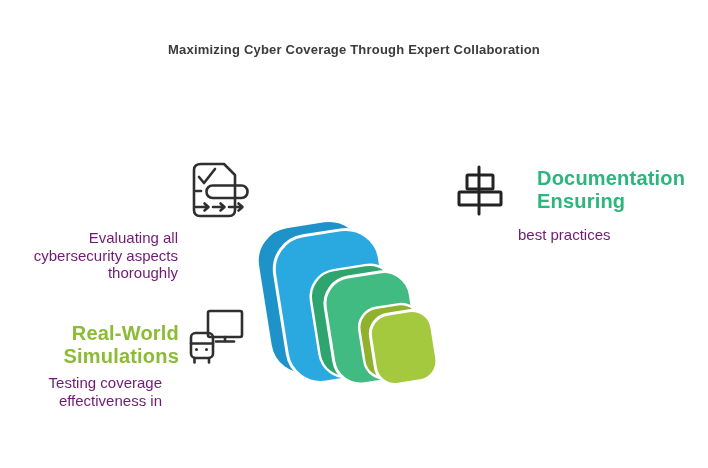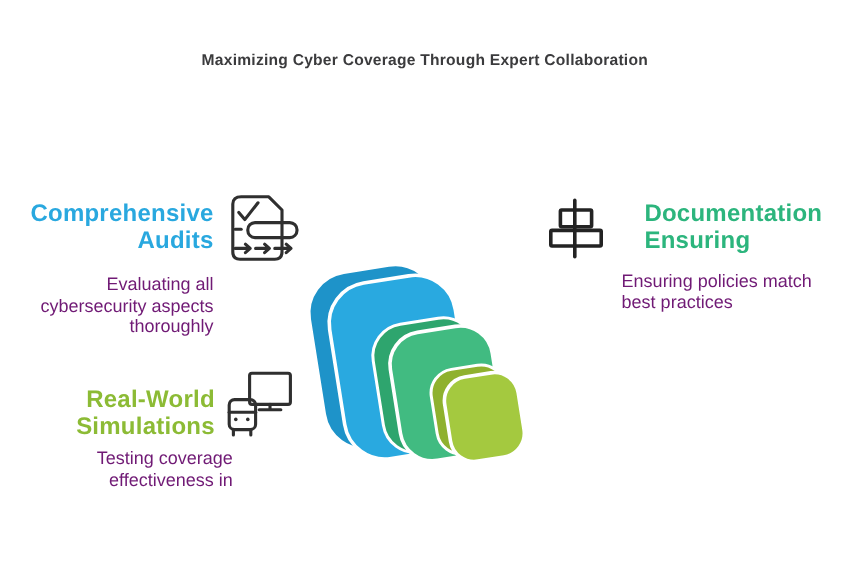--- a/index.html
+++ b/index.html
@@ -20,36 +20,32 @@
   }
   .right-align{text-align:right;}
   .head-audits{left:16px;top:167px;width:162px;}
   .desc-audits{left:16px;top:229px;width:162px;}
   .icon-audits{position:absolute;left:192px;top:160px;}
   .icon-align{position:absolute;left:455px;top:163px;}
   .head-align{left:518px;top:167px;width:180px;}
   .desc-align{left:518px;top:226px;width:180px;}
   .head-sims{left:16px;top:322px;width:163px;}
   .icon-sims{position:absolute;left:188px;top:303px;}
-  .desc-sims{left:32px;top:374px;width:162px;}
+  .desc-sims{left:0;top:374px;width:162px;}
   .cubes{position:absolute;left:252px;top:194px;}
   .icon-stroke{stroke:#2F2F2F;fill:none;stroke-width:2.6;stroke-linecap:round;stroke-linejoin:round;}
   .icon-stroke-thick{stroke:#232323;fill:none;stroke-width:3;stroke-linecap:round;stroke-linejoin:round;}
 </style>
 </head>
 <body>
 
 <div id="canvas">
 
   <div class="title">Maximizing Cyber Coverage Through Expert Collaboration</div>
 
-  <div class="heading right-align head-audits" style="color: rgb(41, 168, 223);">
-    <div>Comprehensive</div>
-    <div>Audits</div>
-  </div>
   <div class="icon-audits">
     <svg width="58" height="58" viewBox="0 0 58 58">
       <path class="icon-stroke" d="M 32 4 H 9 Q 2 4 2 10 V 50 Q 2 56 8 56 H 37 Q 43 56 43 50 V 15 L 32 4 Z"></path>
       <path class="icon-stroke" d="M 7 17 L 12 23 L 23 9"></path>
       <path class="icon-stroke" d="M 4 31 H 9"></path>
       <rect class="icon-stroke" x="14.5" y="25.5" width="41" height="12.5" rx="6"></rect>
       <path class="icon-stroke" d="M 4 47 H 16 M 12.5 43.5 L 16.5 47 L 12.5 50.5"></path>
       <path class="icon-stroke" d="M 21 47 H 32 M 28.5 43.5 L 32.5 47 L 28.5 50.5"></path>
       <path class="icon-stroke" d="M 37 47 H 50 M 46.5 43.5 L 50.5 47 L 46.5 50.5"></path>
     </svg>
@@ -65,21 +61,20 @@
       <path class="icon-stroke-thick" d="M 24 4 V 51"></path>
       <rect class="icon-stroke-thick" x="12" y="12" width="26" height="14" rx="1"></rect>
       <rect class="icon-stroke-thick" x="4" y="29" width="42" height="13" rx="1"></rect>
     </svg>
   </div>
   <div class="heading head-align" style="color: rgb(44, 181, 125); margin-left: 19px;">
     <div>Documentation</div>
     <div>Ensuring</div>
   </div>
   <div class="desc desc-align">
-    <div>Ensuring policies match</div>
     <div>best practices</div>
   </div>
 
   <div class="heading right-align head-sims" style="color: rgb(140, 187, 53);">
     <div>Real-World</div>
     <div>Simulations</div>
   </div>
   <div class="icon-sims">
     <svg width="64" height="64" viewBox="0 0 64 64">
       <rect class="icon-stroke" x="20" y="8" width="34" height="26" rx="2"></rect>

